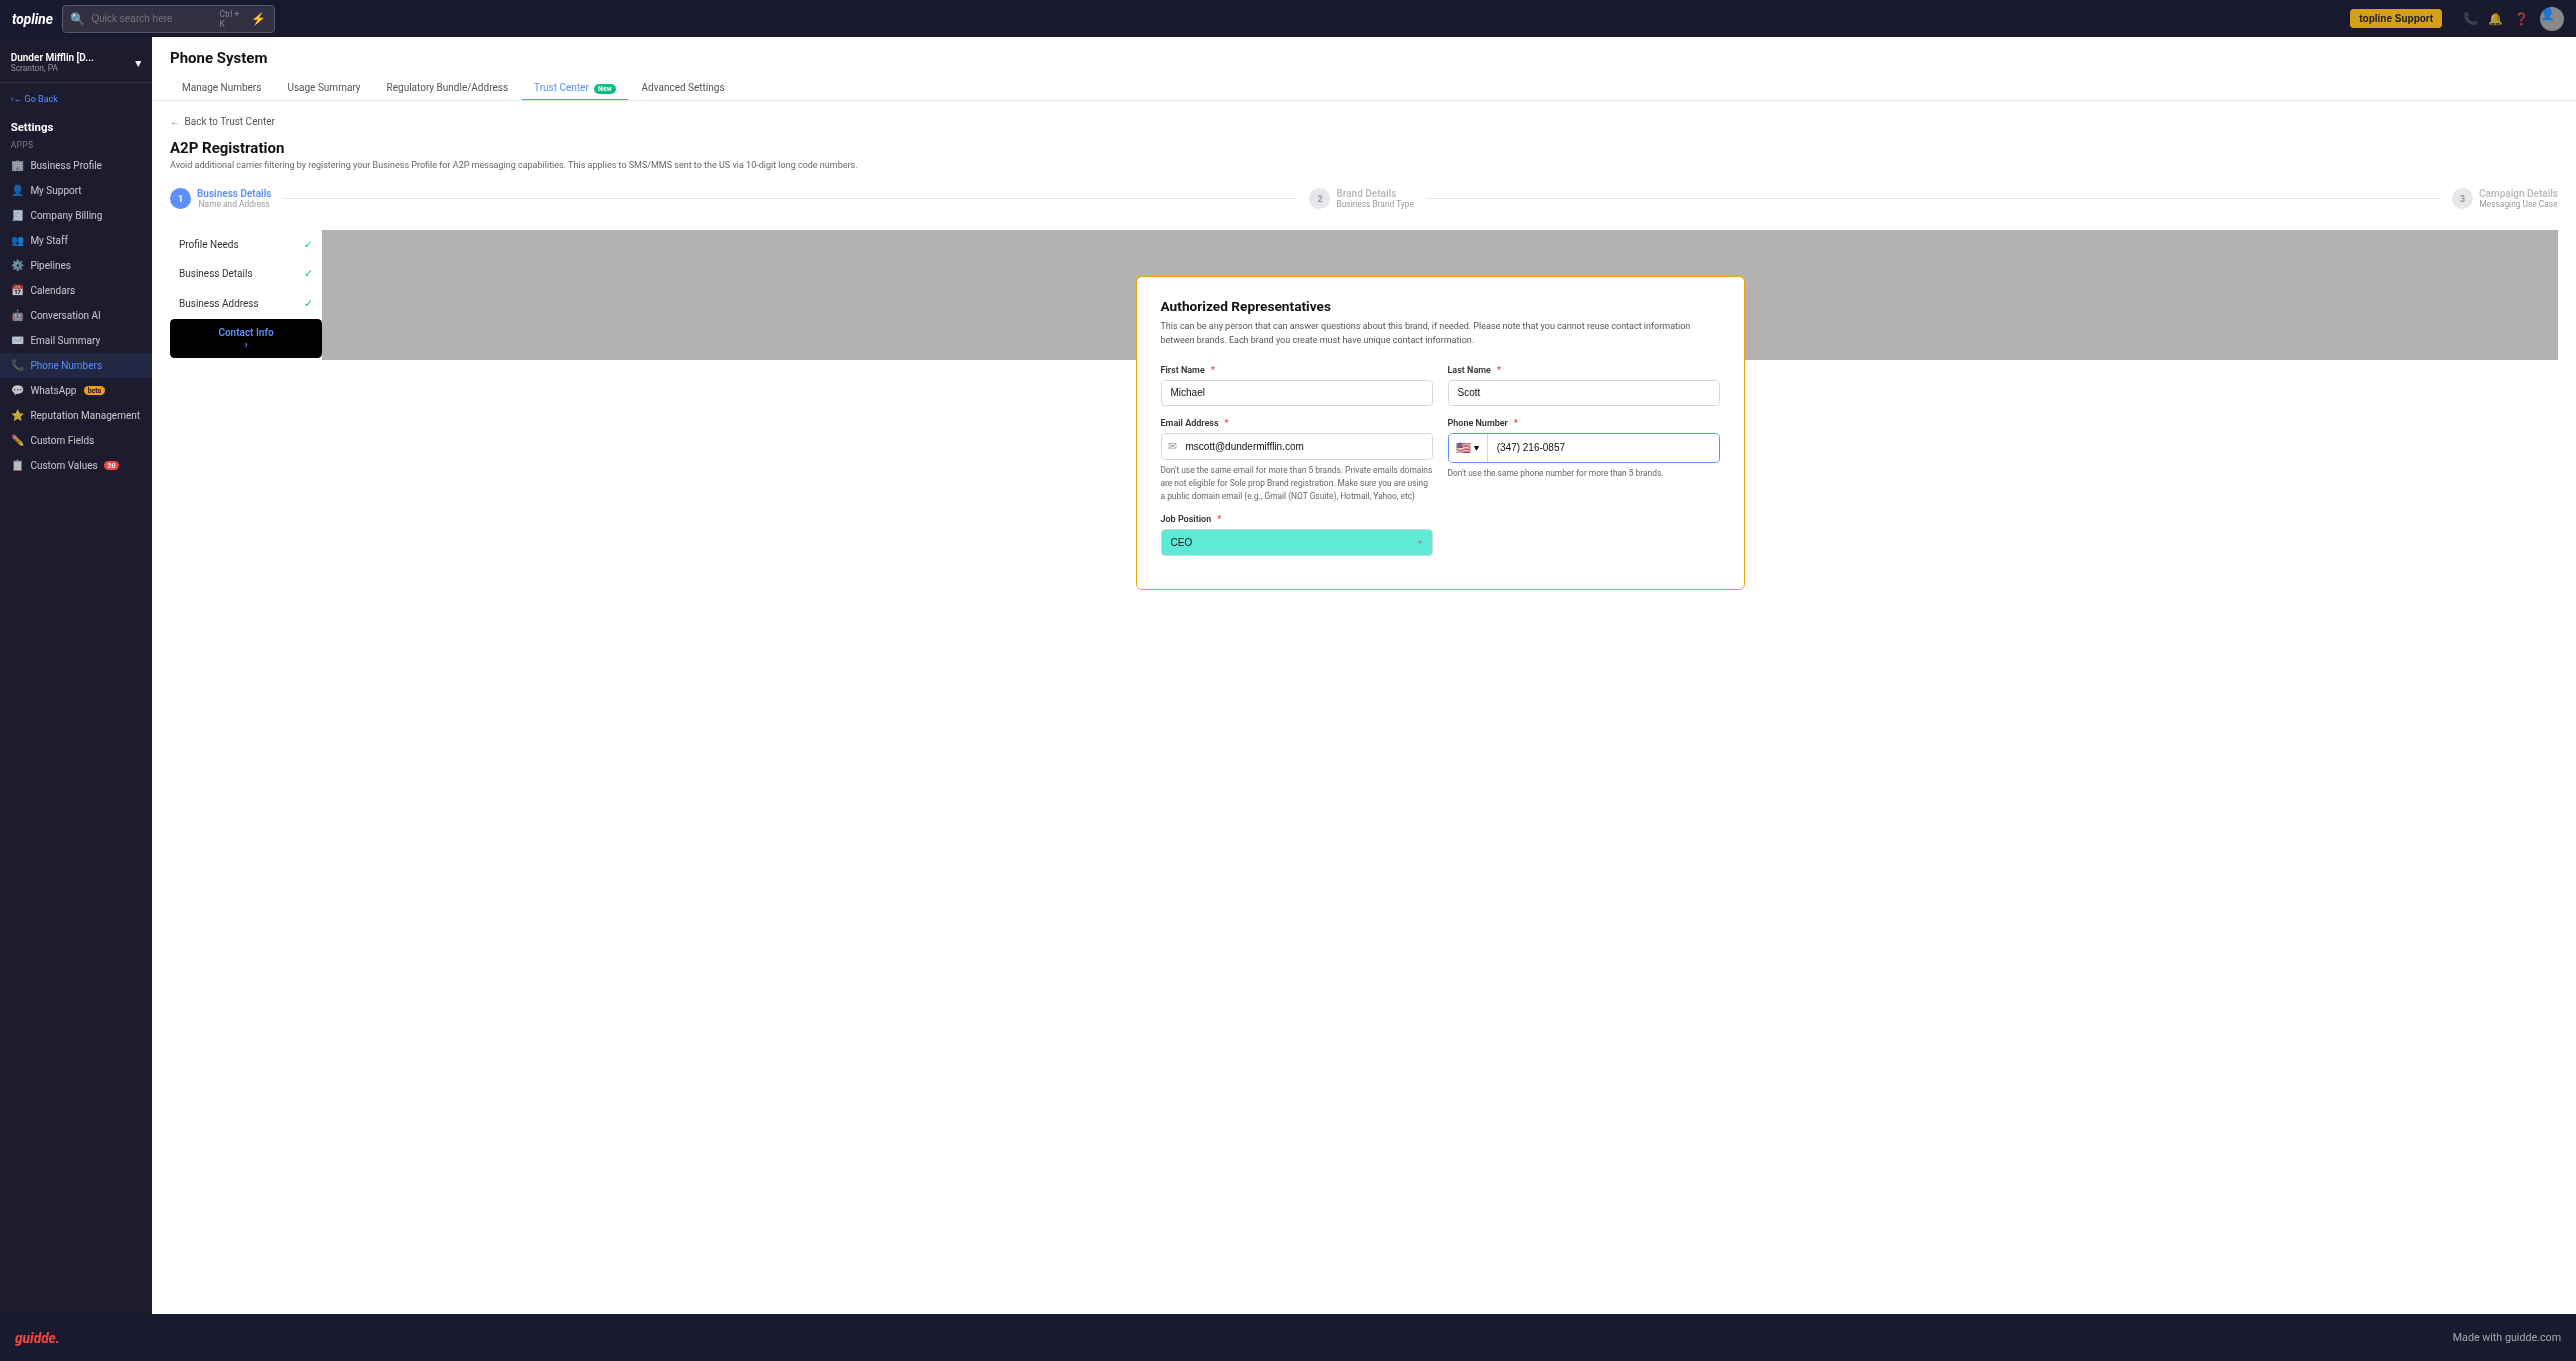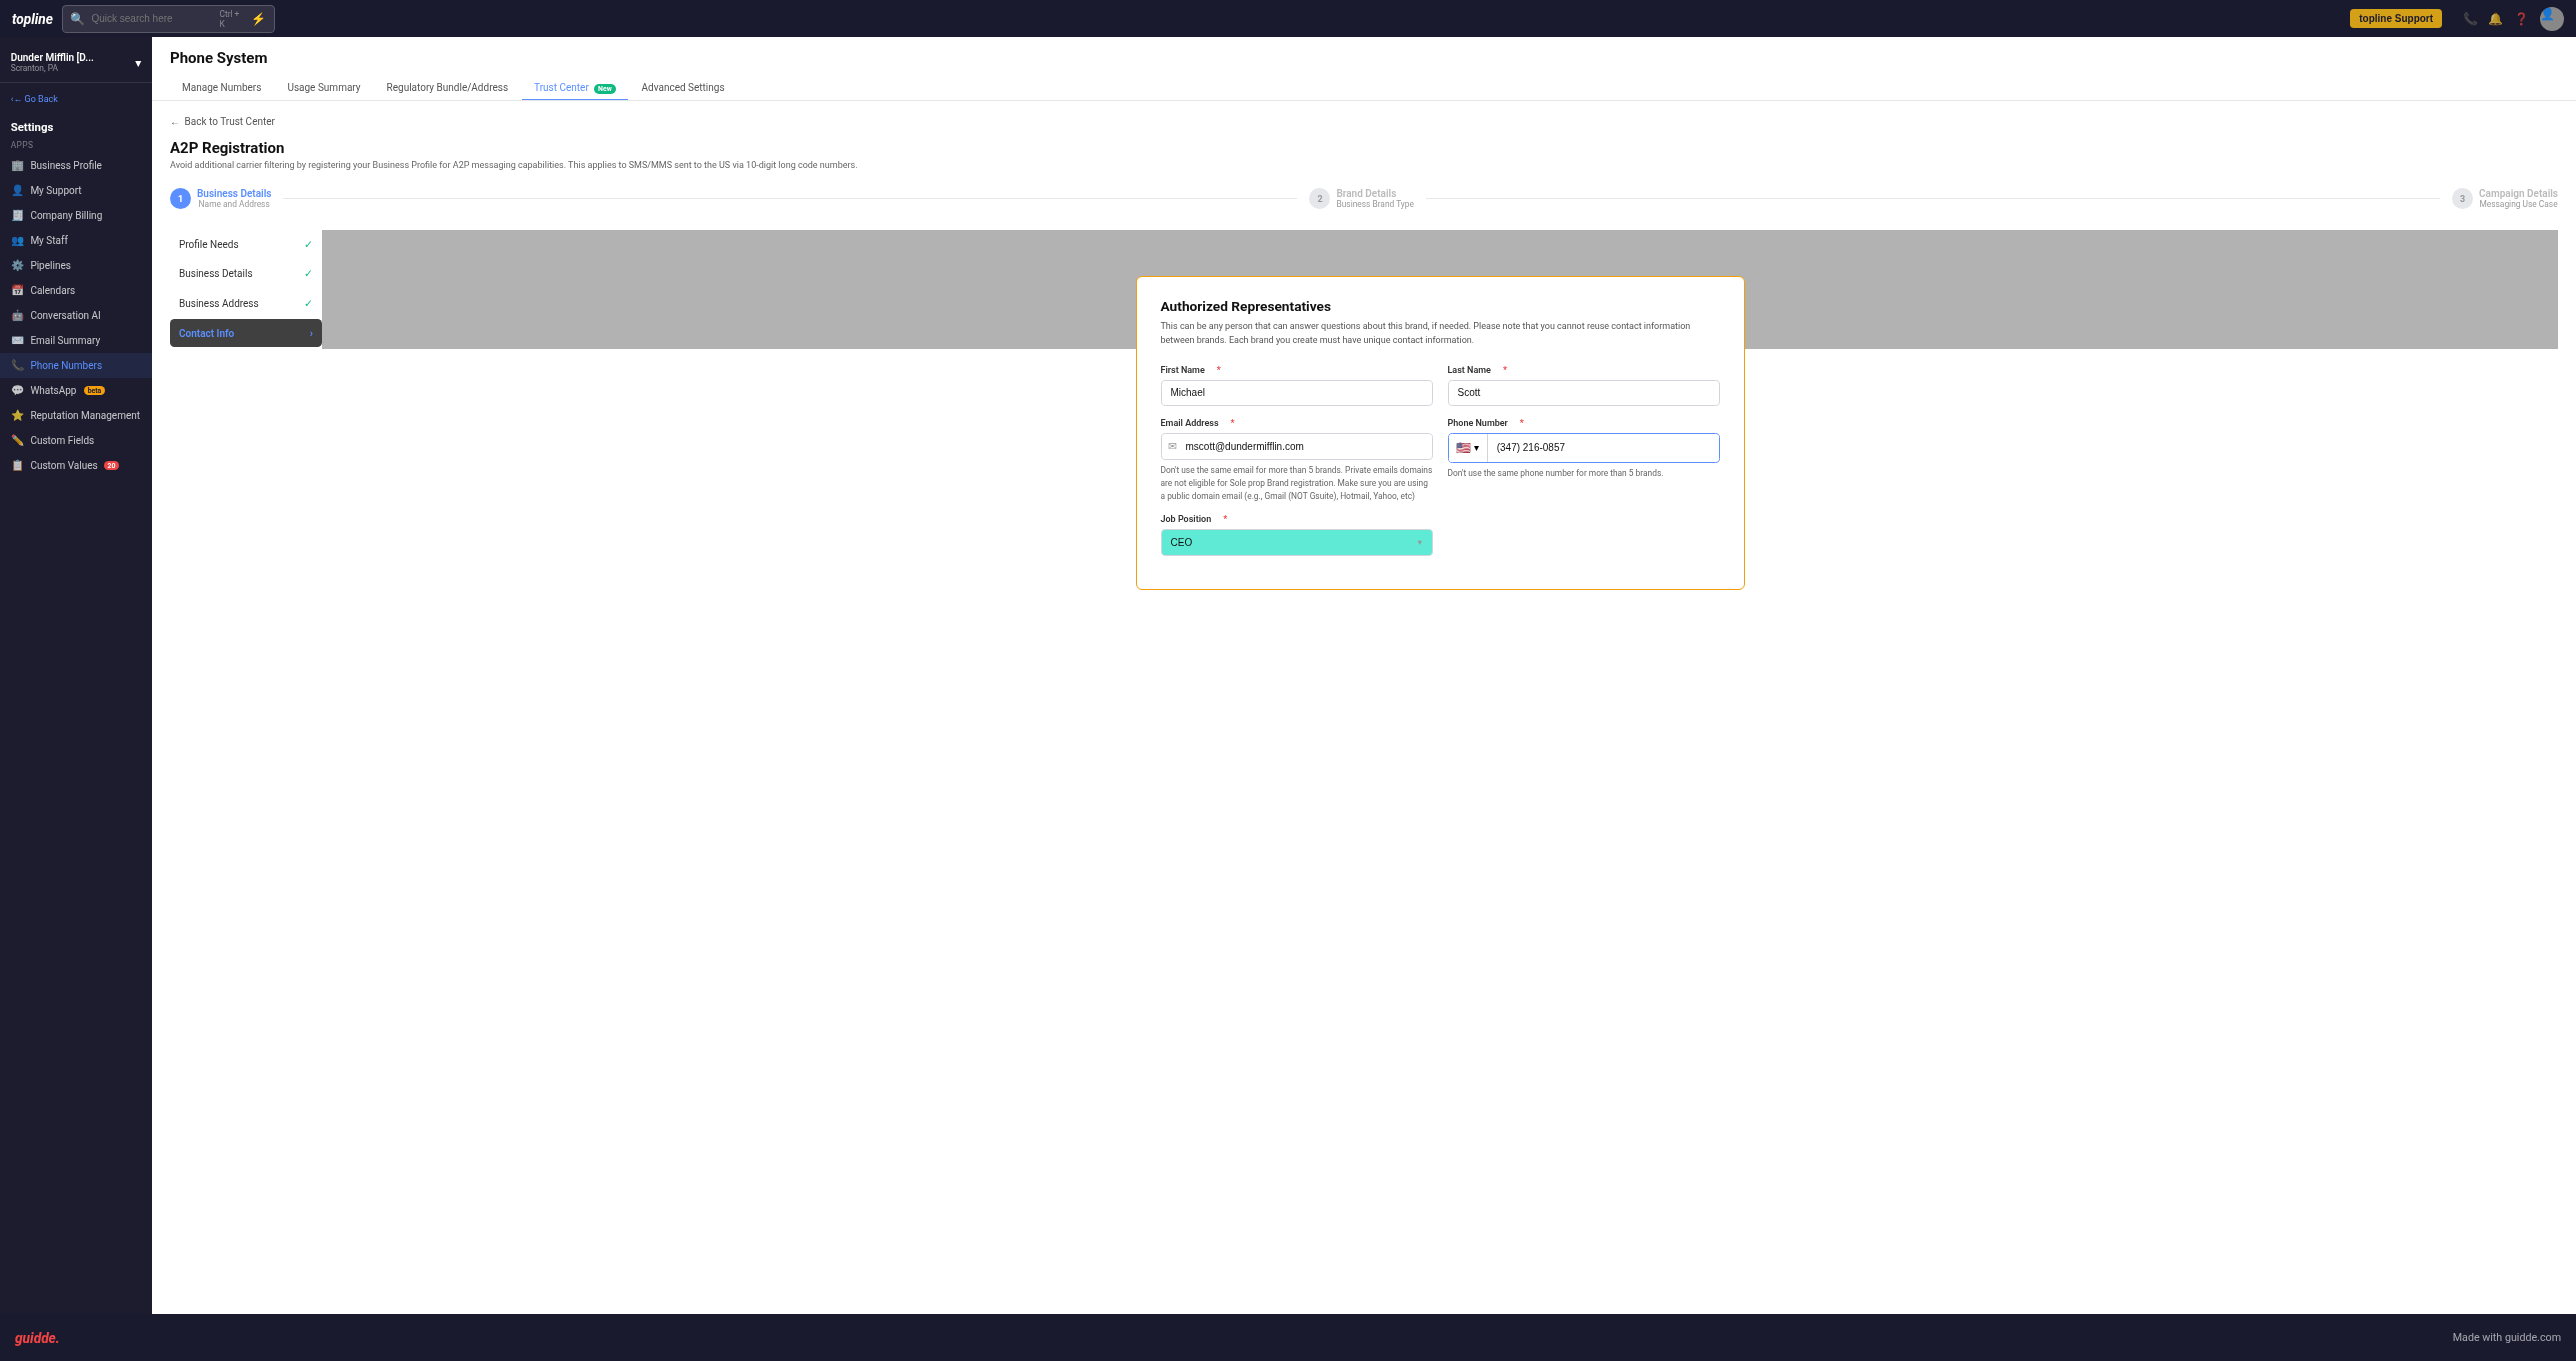--- a/index.html
+++ b/index.html
@@ -295,23 +295,24 @@
       align-items: center;
       justify-content: space-between;
       padding: 7.6px 9px;
       font-size: 10px;
       color: #333;
       cursor: pointer;
       border-radius: 4.6px;
       margin-bottom: 1.5px;
     }
     .list-item-check.active {
-      background: #404040;
+      background: #000000;
       color: #5b8fff;
       font-weight: 600;
+      flex-direction: column;
     }
     .check-icon { color: #10b981; font-size: 10.7px; }
     .arrow-icon { color: #5b8fff; font-size: 10.7px; }
 
     
     .modal-overlay {
       position: absolute;
       top: 0; left: 0; right: 0; bottom: 0;
       background: rgba(0,0,0,0.3);
       display: flex;
@@ -351,21 +352,21 @@
     .form-group {
       flex: 1;
     }
     .form-label {
       font-size: 9px;
       font-weight: 600;
       color: #333;
       margin-bottom: 4.6px;
       display: flex;
       align-items: flex-start;
-      gap: 12px;
+      gap: 6px;
     }
     .required { color: #ef4444; }
     .form-input {
       width: 100%;
       border: 0.8px solid #d1d5db;
       border-radius: 4.6px;
       padding: 6.9px 9px;
       font-size: 10px;
       color: #111;
       outline: none;

